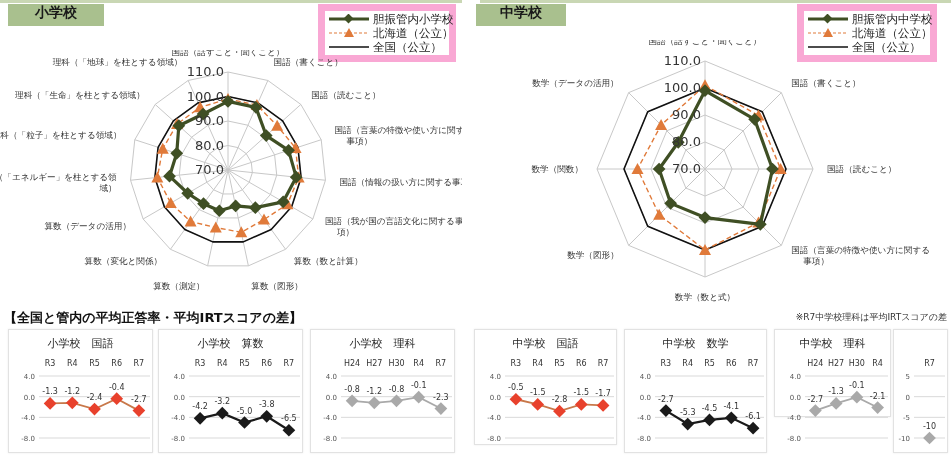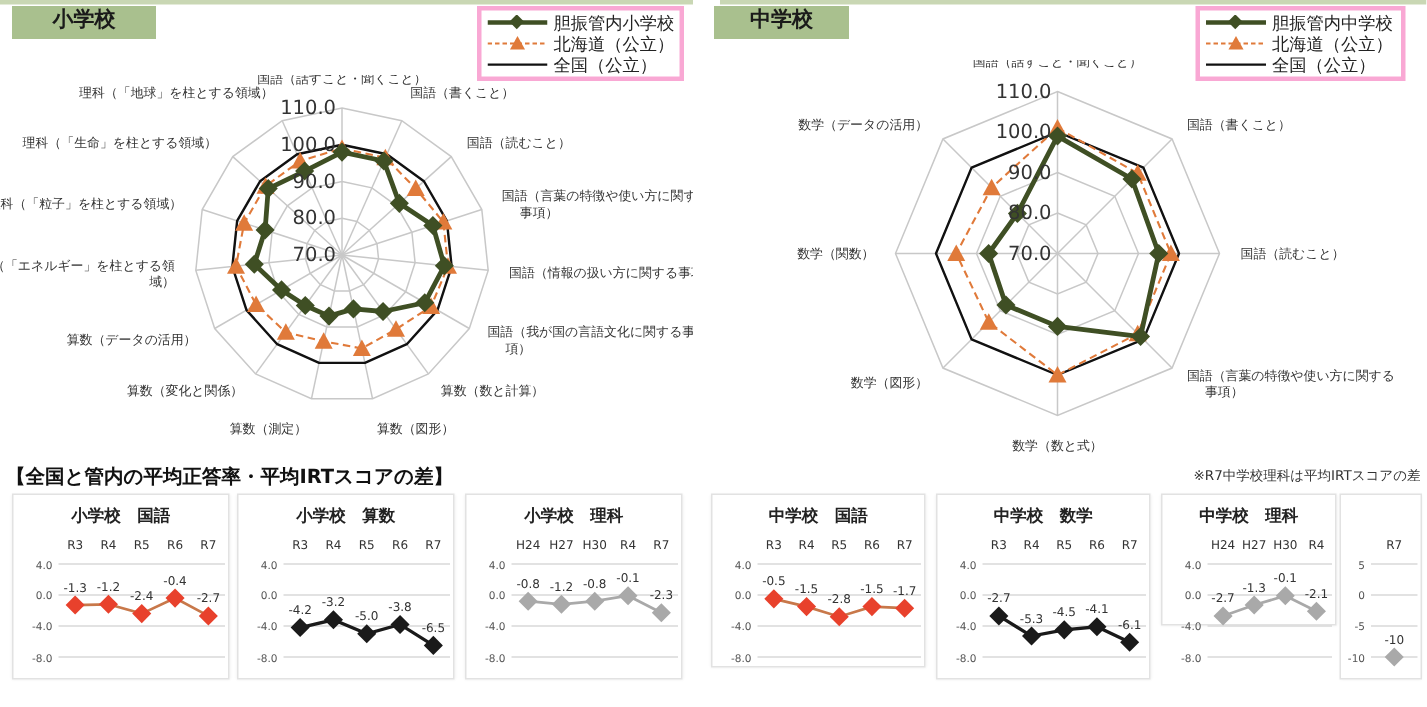--- a/index.html
+++ b/index.html
@@ -4,33 +4,33 @@
 <style>
   * { box-sizing: border-box; margin: 0; padding: 0; }
   html, body { width: 951px; height: 471px; background: #ffffff; overflow: hidden; }
   body { position: relative; font-family: "DejaVu Sans", "Liberation Sans", sans-serif; color: #222; }
   .section-tag {
     position: absolute; height: 22px; background: #a9c08e; color: #1a1a1a;
     font-size: 14px; font-weight: bold; display: flex; justify-content: center;
   }
   .top-strip { position: absolute; top: 0; height: 3px; background: #c9d7b4; }
   .legend {
-    position: absolute; background: #fff; border: 3px solid #f9a8d4; padding: 1px 4px;
+    position: absolute; background: #fff; border: 7px solid #f9a8d4; padding: 1px 4px;
     font-size: 11.5px; line-height: 14px; text-align: center;
   }
   .legend-row { display: flex; align-items: center; gap: 4px; white-space: nowrap; }
   .legend-row svg { flex: 0 0 auto; }
   .radar { position: absolute; }
   .bottom-title { position: absolute; left: 4px; top: 309px; font-size: 13px; font-weight: bold; color: #111; }
   .note { position: absolute; right: 4px; top: 311px; font-size: 9px; color: #333; }
   .panel {
     position: absolute; background: #fff; border: 1px solid #e2e2e2;
     box-shadow: 0 0 2px rgba(0,0,0,0.08);
   }
-  .panel-title { position: absolute; left: 0; right: 0; top: 6px; text-align: center; font-size: 11px; font-weight: bold; }
+  .panel-title { position: absolute; left: 0; right: 0; top: 6px; text-align: center; font-size: 11px; font-weight: normal; }
   svg text { font-family: "DejaVu Sans", "Liberation Sans", sans-serif; }
 </style>
 </head>
 <body>
 
 <div class="top-strip" style="left:0;width:462px;"></div>
 <div class="section-tag" style="left:8px;top:4px;width:96px;">
   <span>小学校</span>
 </div>
 <div class="legend" style="left:318px;top:4px;width:138px;">

